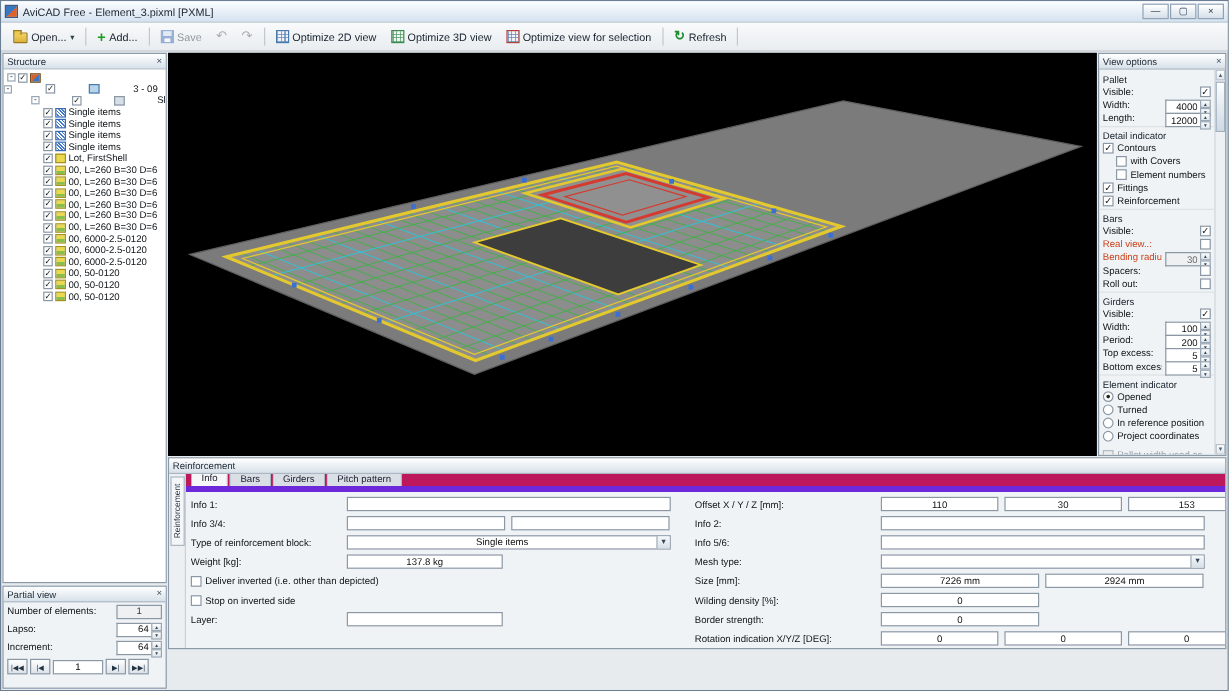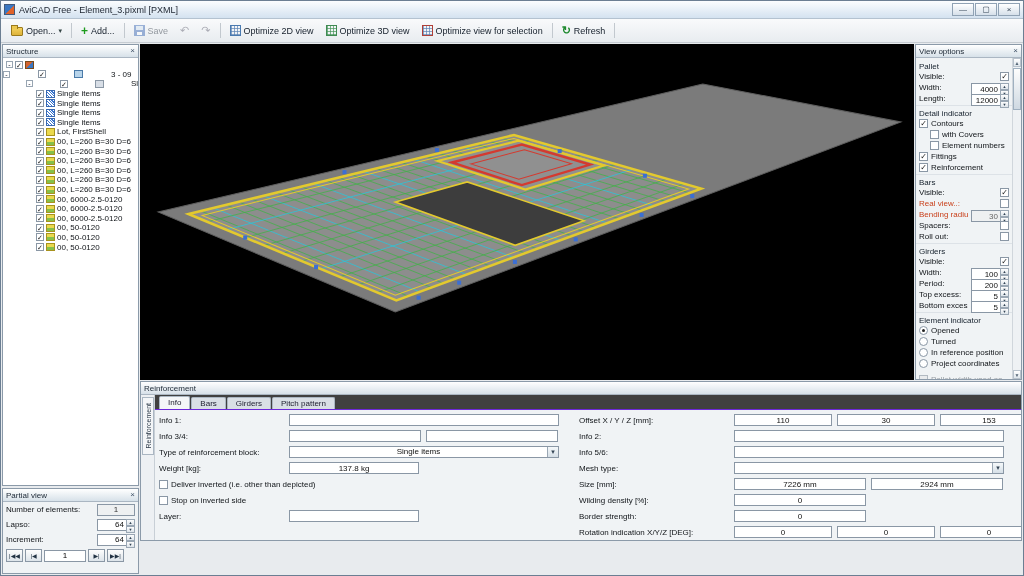--- a/index.html
+++ b/index.html
@@ -97,21 +97,21 @@
   .vs-thumb{height:42px;background:linear-gradient(#fdfdfd,#cfd9e2);border:1px solid #9fb0c0;margin:1px 0;flex:none;}
   .vs-bottom{margin-top:auto;}
 
   
   .reinf-panel{height:160px;flex:none;margin-top:1px;}
   .reinf-body{flex:1;display:flex;overflow:hidden;}
   .side-strip{width:14px;flex:none;position:relative;background:#edf0f3;border-right:1px solid #c8cfd6;}
   .side-tab{position:absolute;top:2px;left:1px;width:12px;height:58px;border:1px solid #aab6c2;background:#f4f6f8;display:flex;align-items:center;justify-content:center;}
   .side-tab span{writing-mode:vertical-rl;transform:rotate(180deg);font-size:7px;color:#2c3a48;}
   .reinf-main{flex:1;display:flex;flex-direction:column;overflow:hidden;}
-  .rtabs{display:flex;align-items:flex-end;height:15px;padding-left:4px;border-bottom:1px solid #6d28d9;background:#404040;flex:none;}
+  .rtabs{display:flex;align-items:flex-end;height:15px;padding-left:4px;border-bottom:5px solid #6d28d9;background:#be185d;flex:none;}
   .rtab{font-size:8px;padding:1px 8px;border:1px solid #aab6c2;border-bottom:none;background:#d9dfe5;color:#223;margin-right:1px;border-radius:2px 2px 0 0;}
   .rtab.active{background:#f4f6f8;padding-bottom:2px;}
   .form{flex:1;display:flex;padding:4px 6px 0 4px;overflow:hidden;}
   .fcol-l{width:420px;flex:none;}
   .fcol-r{flex:1;}
   .frow{height:12px;margin-bottom:4px;display:flex;align-items:center;}
   .flab{width:130px;flex:none;font-size:8px;color:#101418;white-space:nowrap;overflow:hidden;}
   .flab-r{width:155px;flex:none;font-size:8px;color:#101418;white-space:nowrap;overflow:hidden;}
   .fin{height:12px;border:1px solid #8a97a5;font-size:8px;padding:0 2px;background:#fff;color:#111;}
   .ctr{text-align:center;}

